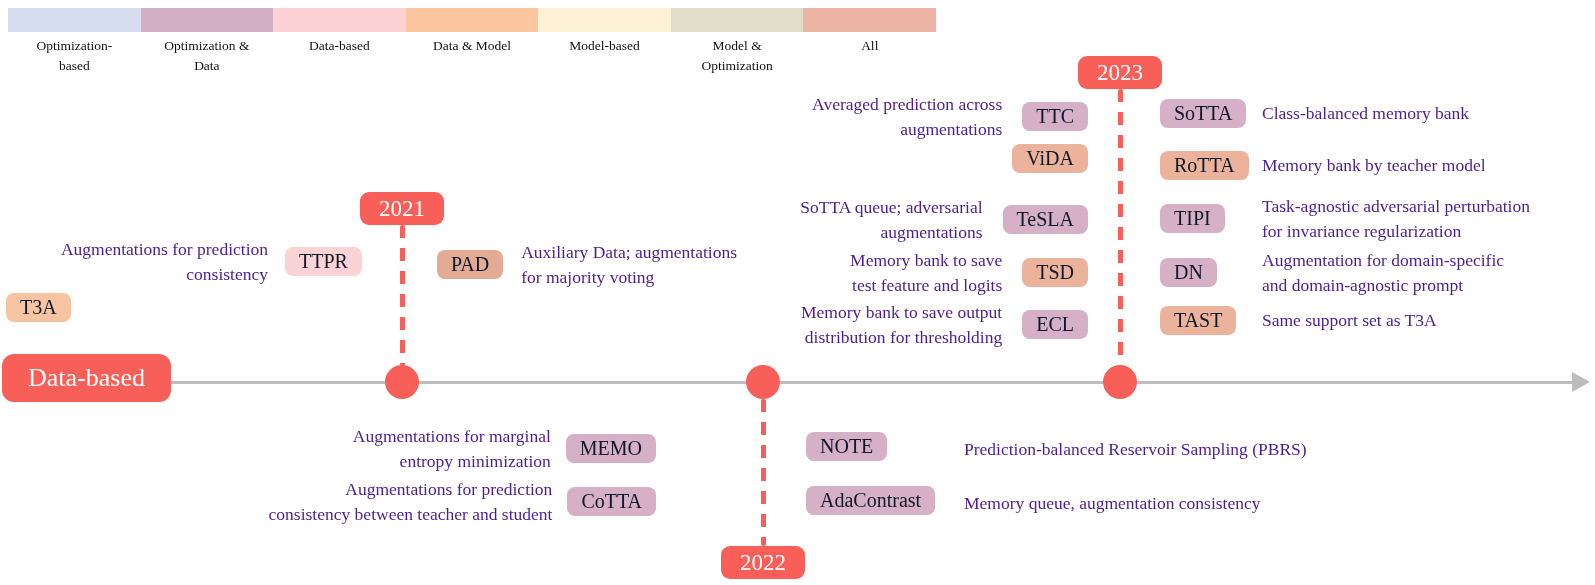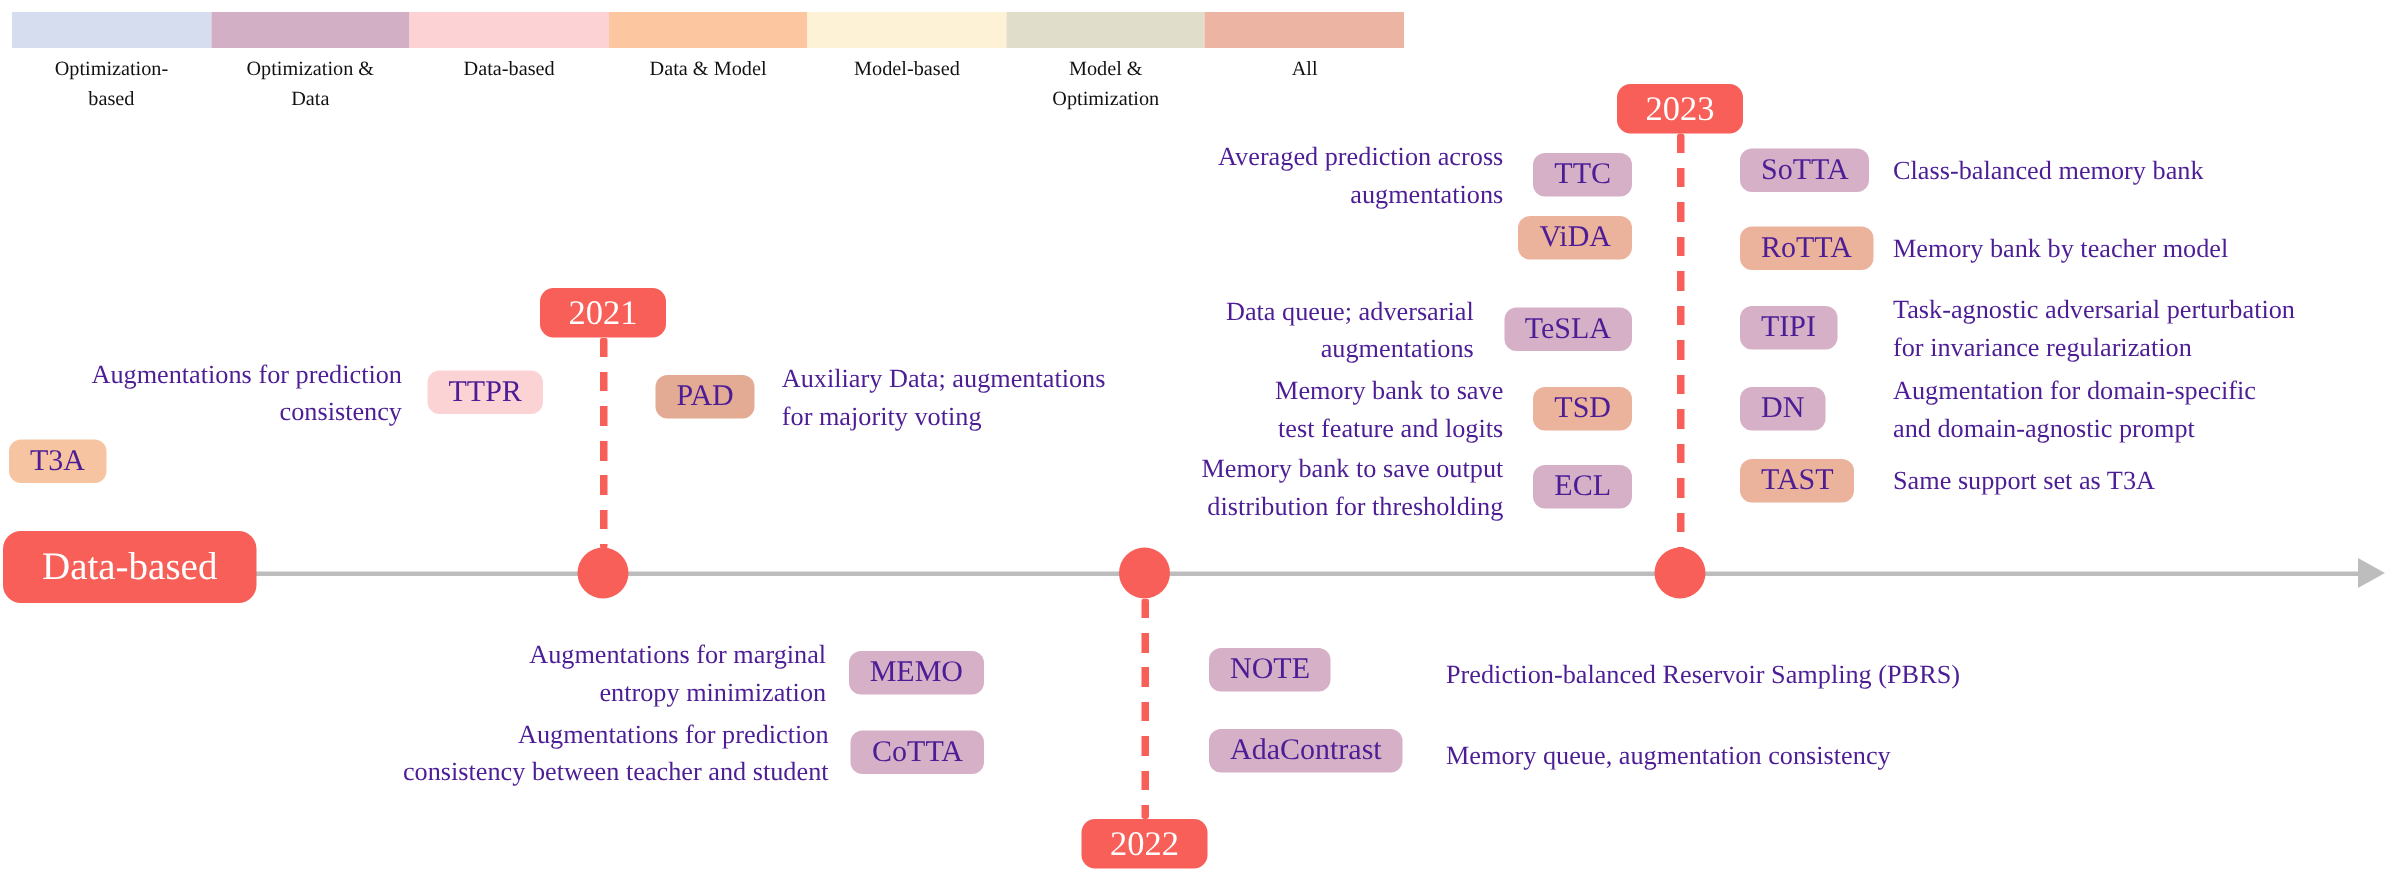--- a/index.html
+++ b/index.html
@@ -19,21 +19,21 @@
   .category{position:absolute;left:2px;top:354px;background:#f75f58;color:#ffffff;
     font-size:26px;padding:9px 26px;border-radius:12px;}
   
   .ydash{position:absolute;width:4.5px;border-radius:2px;
     background:repeating-linear-gradient(to bottom,#f75f58 0 13px,transparent 13px 23px);}
   .ydot{position:absolute;width:34px;height:34px;border-radius:50%;background:#f75f58;}
   .ybadge{position:absolute;width:84px;height:33px;background:#f75f58;color:#fff;font-size:23px;
     border-radius:9px;display:flex;align-items:center;justify-content:center;}
   
   .row{position:absolute;display:flex;align-items:center;}
-  .badge{display:inline-block;padding:3px 14px;border-radius:8px;font-size:20px;white-space:nowrap;color:#4c1d95;}
+  .badge{display:inline-block;padding:3px 14px;border-radius:8px;font-size:20px;white-space:nowrap;color:#0f172a;}
   .desc{font-size:17.5px;line-height:1.42;white-space:pre-line;color:#4c1d95;}
   .ra{text-align:right;}
   .bwrap{width:92px;display:flex;justify-content:flex-start;}
   .abs{position:absolute;}
 </style>
 </head>
 <body>
 
 <div class="canvas">
 
@@ -92,21 +92,21 @@
 
   <div class="row" style="right:507px;top:92px;gap:20px;">
     <div class="desc ra" style="width:330px;">Averaged prediction across
 augmentations</div>
     <span class="badge" style="background: rgb(213, 176, 198);">TTC</span>
   </div>
   <div class="row" style="right:507px;top:144px;gap:20px;">
     <span class="badge" style="background: rgb(236, 179, 156);">ViDA</span>
   </div>
   <div class="row" style="right:507px;top:195px;gap:20px;">
-    <div class="desc ra" style="width:330px;">Data queue; adversarial
+    <div class="desc ra" style="width:330px;">SoTTA queue; adversarial
 augmentations</div>
     <span class="badge" style="background: rgb(213, 176, 198);">TeSLA</span>
   </div>
   <div class="row" style="right:507px;top:248px;gap:20px;align-items:center;">
     <div class="desc ra" style="width:330px;">Memory bank to save
 test feature and logits</div>
     <span class="badge" style="background: rgb(236, 179, 156);">TSD</span>
   </div>
   <div class="row" style="right:507px;top:300px;gap:20px;">
     <div class="desc ra" style="width:330px;">Memory bank to save output

